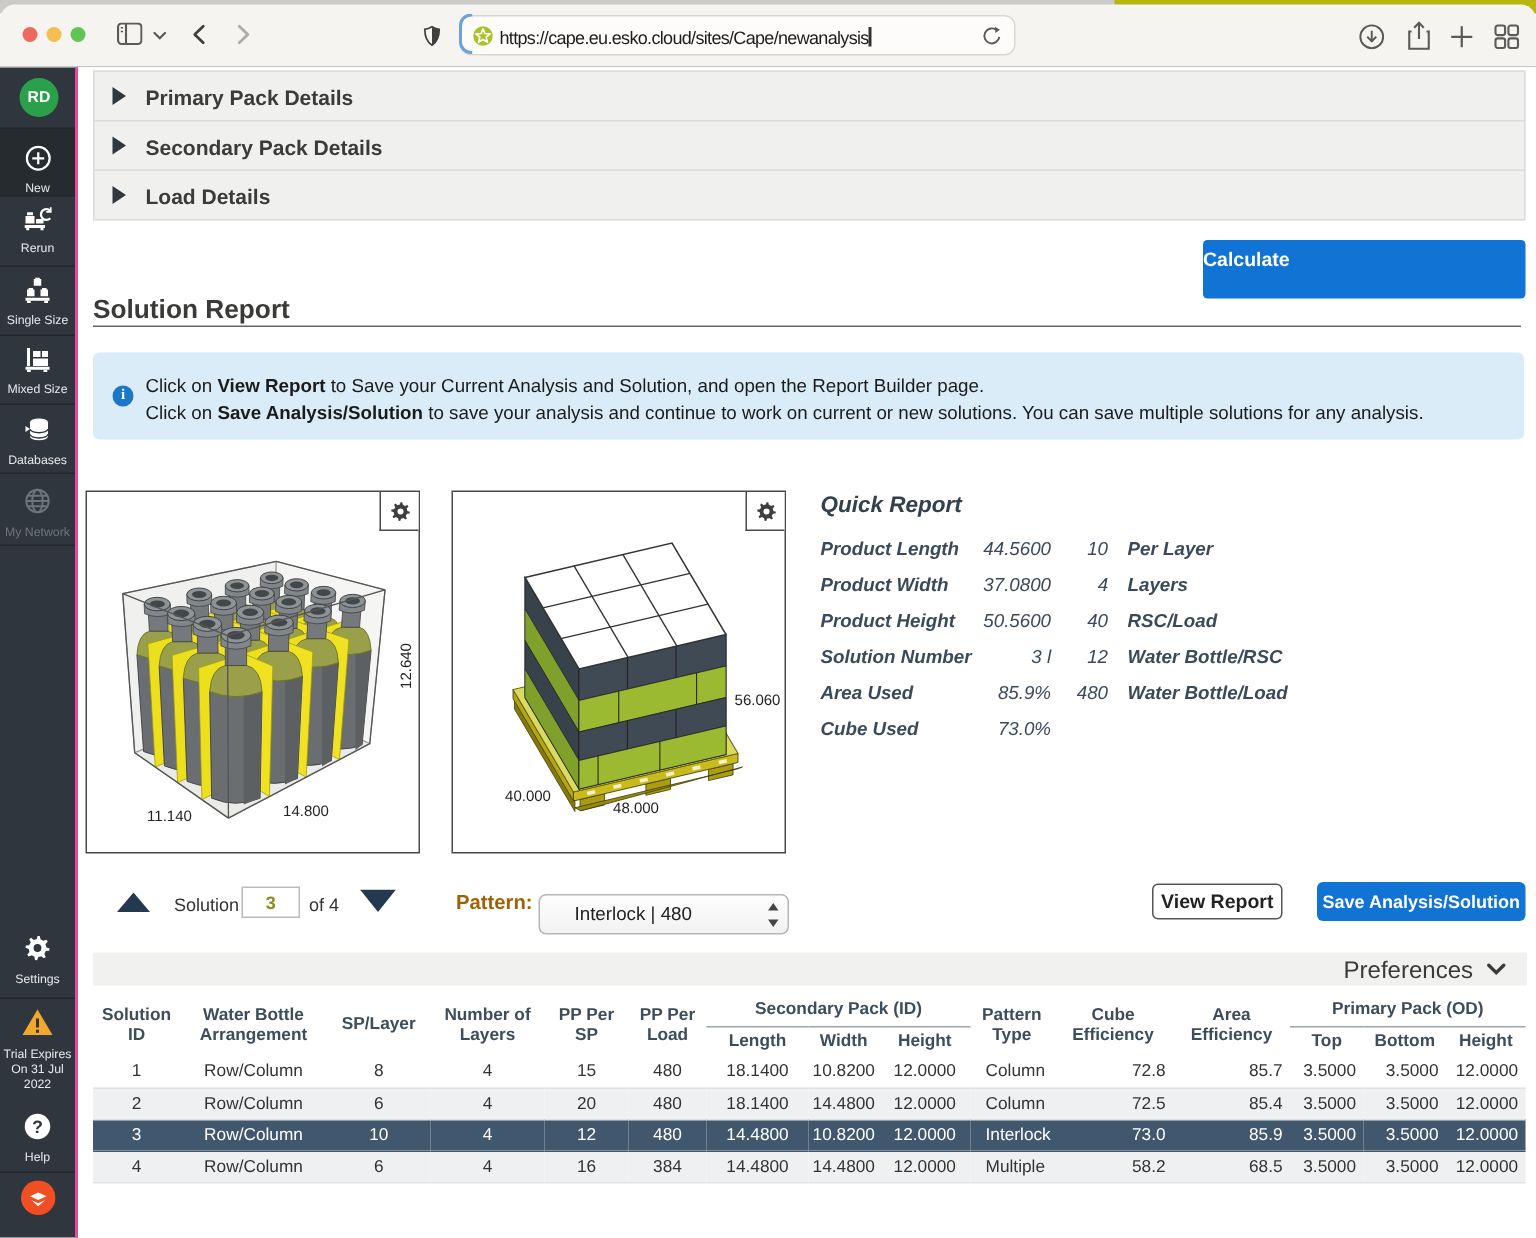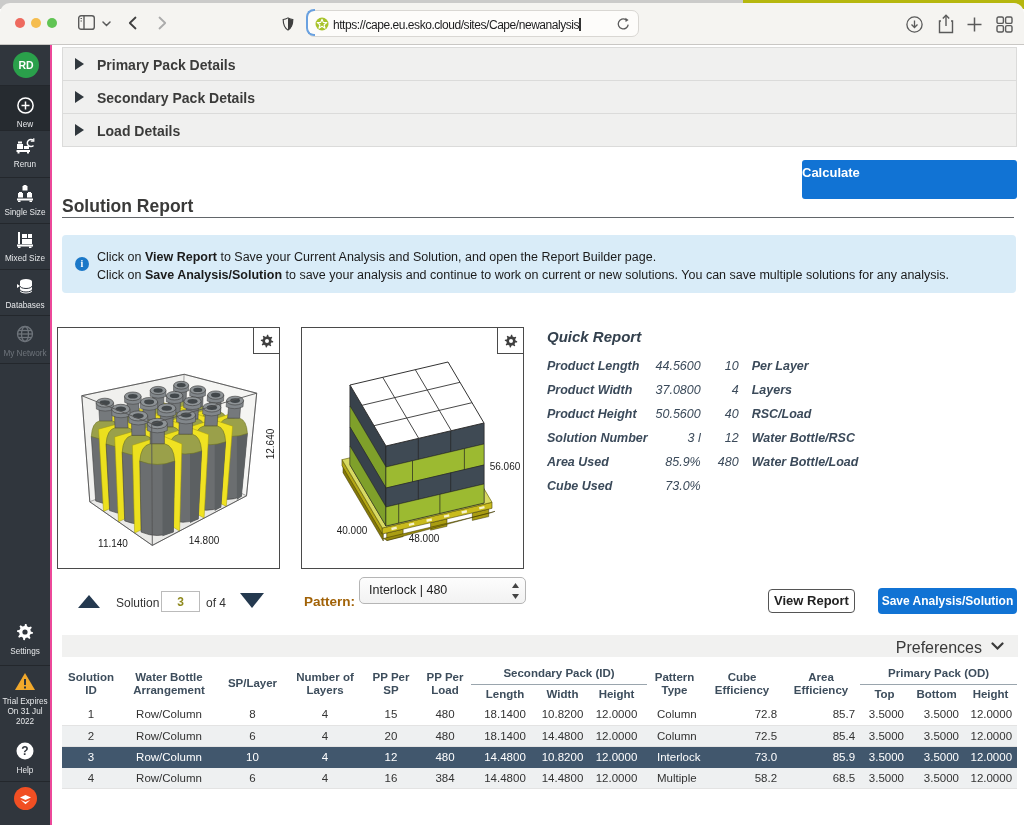--- a/index.html
+++ b/index.html
@@ -2,21 +2,21 @@
 <html><head><meta charset="utf-8">
 <style>
 *{margin:0;padding:0;box-sizing:border-box;}
 html,body{width:1024px;height:825px;overflow:hidden;font-family:"Liberation Sans",sans-serif;background:#fff;}
 
 #strip{position:absolute;top:0;left:0;width:1024px;height:9px;background:#cbcbca;}
 #strip .yel{position:absolute;top:0;left:743px;width:281px;height:9px;background:#b6b70e;}
 #chrome{position:absolute;top:3px;left:0;width:1024px;height:42px;background:#f5f4f1;border-radius:10px 10px 0 0;border-bottom:1px solid #c9c7c4;}
 .tl{position:absolute;top:15px;width:10px;height:10px;border-radius:50%;}
 .cicon{position:absolute;}
-#urlpill{position:absolute;left:307px;top:7px;width:332px;height:27px;background:#fdfcfa;border:1px solid #d9d7d3;border-radius:7px;}
+#urlpill{position:absolute;left:307px;top:7px;width:370px;height:27px;background:#fdfcfa;border:1px solid #d9d7d3;border-radius:7px;}
 #urlfocus{position:absolute;left:-2px;top:-2px;width:9px;height:27px;border:2.5px solid #6aa1e0;border-right:none;border-radius:8px 0 0 8px;}
 #urltext{position:absolute;left:25px;top:6.5px;font-size:12px;color:#1d1d1f;letter-spacing:-0.45px;white-space:nowrap;}
 #cursor{display:inline-block;width:1.5px;height:13px;background:#333;vertical-align:-2px;}
 
 #sidebar{position:absolute;left:0;top:45px;width:52px;height:780px;background:#30363d;border-right:2px solid #ec4899;}
 .snav{position:absolute;left:0;width:50px;text-align:center;color:#e7e9eb;}
 .snav .lbl{font-size:8.2px;margin-top:2px;letter-spacing:0;}
 .sep{position:absolute;left:0;width:50px;height:1px;background:#23272c;}
 #avatar{position:absolute;left:13px;top:7px;width:26px;height:26px;border-radius:50%;background:#2aa04b;color:#fff;font-size:10.5px;font-weight:bold;text-align:center;line-height:26px;}
 
@@ -40,21 +40,21 @@
 #qr .l{font-weight:bold;width:97px;padding-right:0;}
 #qr .v{text-align:right;width:53px;}
 #qr .n{text-align:right;width:51px;padding-right:13px;}
 #qr .r{font-weight:bold;}
 
 .seltri{position:absolute;}
 #solword{position:absolute;left:62px;top:551px;font-size:12px;color:#333;}
 #solinput{position:absolute;left:107px;top:546px;width:39px;height:21px;border:1px solid #bbb;background:#fff;color:#8f8a1e;font-size:12px;font-weight:bold;text-align:center;line-height:21px;}
 #of4{position:absolute;left:152px;top:551px;font-size:12px;color:#333;}
 #patlbl{position:absolute;left:250px;top:549px;font-size:13.5px;font-weight:bold;color:#a16207;}
-#patsel{position:absolute;left:305px;top:532px;width:167px;height:27px;border:1px solid #b5b5b5;border-radius:5px;background:linear-gradient(#fdfdfd,#f2f2f2);font-size:12.5px;color:#222;line-height:25px;padding-left:9px;}
+#patsel{position:absolute;left:305px;top:551px;width:167px;height:27px;border:1px solid #b5b5b5;border-radius:5px;background:linear-gradient(#fdfdfd,#f2f2f2);font-size:12.5px;color:#222;line-height:25px;padding-left:23px;}
 #patsel .arr{position:absolute;right:5px;top:4px;}
 
 #viewrep{position:absolute;left:714px;top:544px;width:87px;height:24px;background:#fff;border:1.5px solid #555;border-radius:4px;color:#222;font-size:13px;font-weight:bold;text-align:center;line-height:21px;}
 #saveana{position:absolute;left:824px;top:543px;width:139px;height:26px;background:#1173d4;border-radius:4px;color:#fff;font-size:12px;font-weight:bold;text-align:center;line-height:26px;white-space:nowrap;}
 
 #prefband{position:absolute;left:8px;top:590px;width:956px;height:22px;background:#f1f1f0;}
 #prefband span{position:absolute;right:36px;top:4px;font-size:16px;color:#3a3a3a;}
 #soltable{position:absolute;left:8px;top:618px;border-collapse:collapse;font-size:11.5px;color:#333;table-layout:fixed;}
 #soltable th{font-weight:bold;color:#3d4d5c;padding:0;line-height:13px;}
 #soltable td{padding:0;height:21px;border-bottom:1px solid #e3e3e3;}

